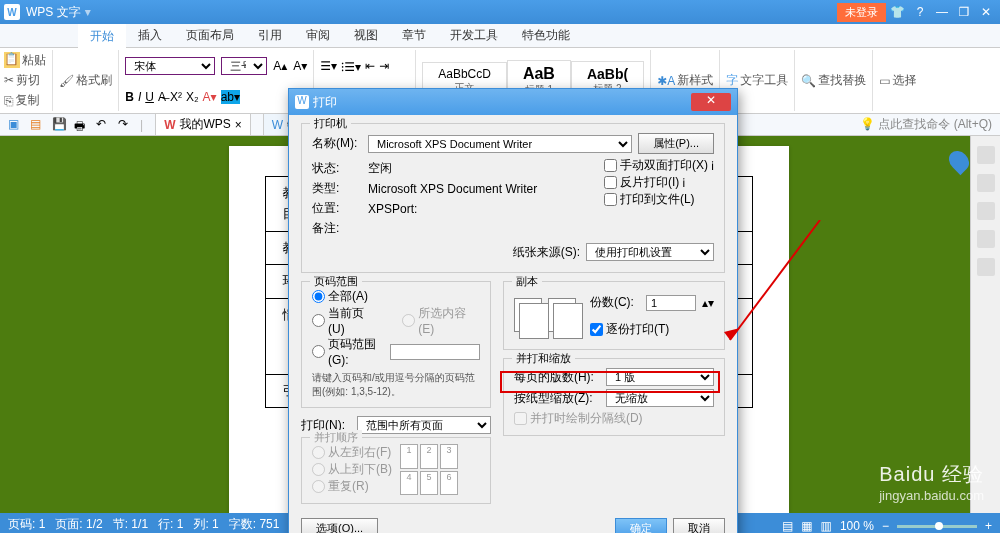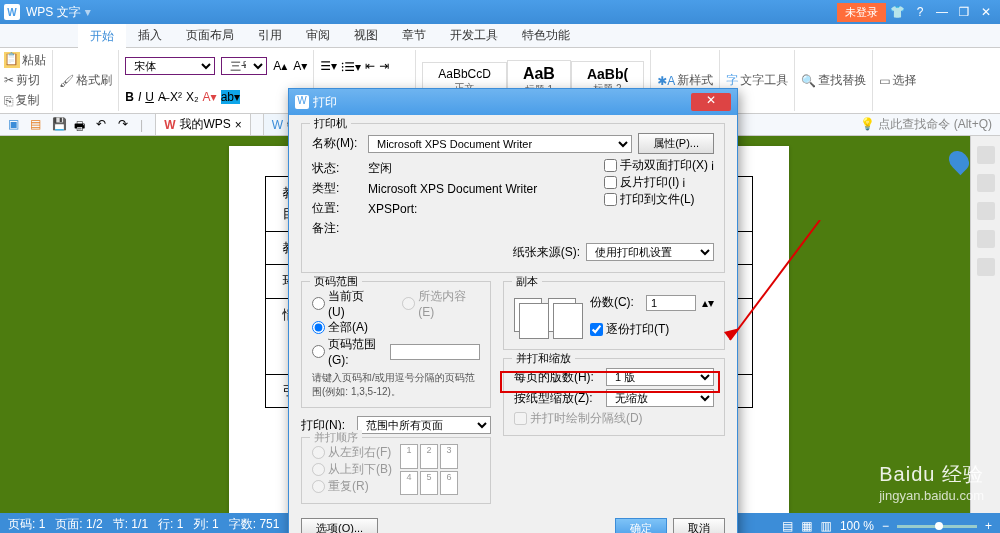--- a/index.html
+++ b/index.html
@@ -313,30 +313,30 @@
           <label>纸张来源(S):</label>
         <select class="inp" style="width:128px"><option>使用打印机设置</option></select>
       </div>
     </div>
 
     <div class="twocol">
       <div>
         <div class="fieldset">
           <div class="legend">页码范围</div>
           <div class="radio">
+              <input type="radio" checked="" style="">
+              <span>全部(A)</span>
+            </div>
+          <div class="radio">
               <input type="radio" style="">
               <span>当前页(U)</span>
             <span style="margin-left:20px" class="disabled radio">
                 <input type="radio" disabled="" style="">
                 <span>所选内容(E)</span>
               </span>
-            </div>
-          <div class="radio">
-              <input type="radio" checked="" style="">
-              <span>全部(A)</span>
             </div>
           <div class="radio">
               <input type="radio" style="">
               <span>页码范围(G):</span>
             <input class="inp" style="width: 90px;">
             </div>
           <div style="font-size:10px;color:#555;margin-top:4px">请键入页码和/或用逗号分隔的页码范围(例如: 1,3,5-12)。</div>
         </div>
         <div class="row">
             <label>打印(N):</label>

